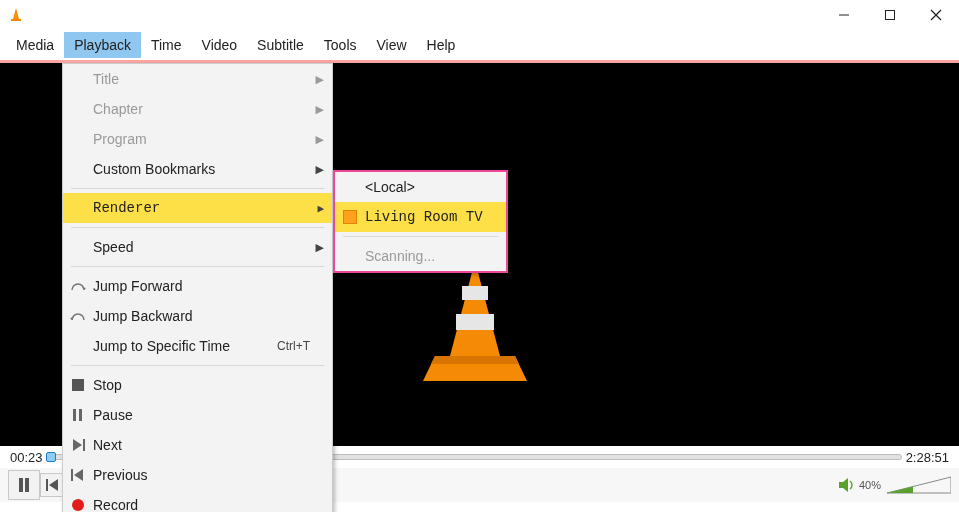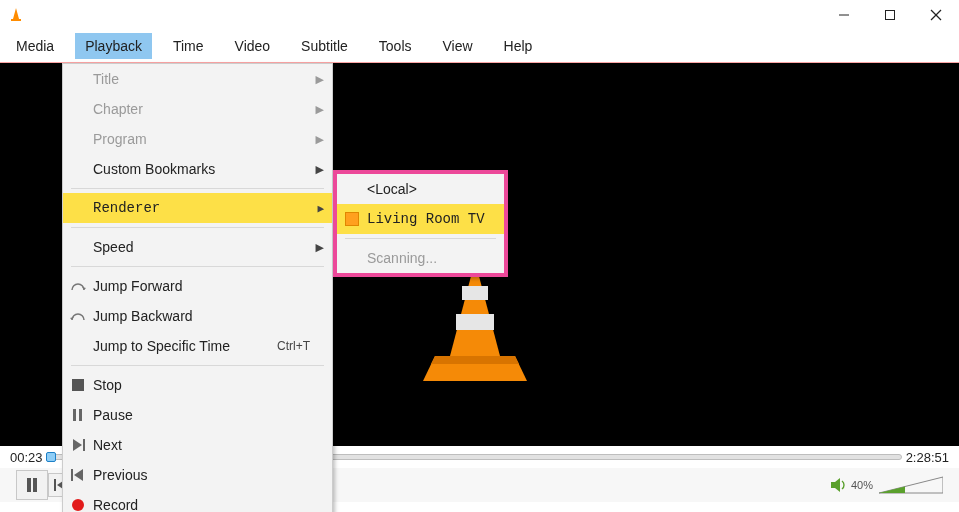--- a/index.html
+++ b/index.html
@@ -4,48 +4,48 @@
 <style>
   * { box-sizing: border-box; }
   body { margin: 0; font-family: "Segoe UI", Arial, sans-serif; font-size: 14px; color: #222; background: #fff; width: 959px; height: 512px; overflow: hidden; position: relative; }
   
   .titlebar { height: 30px; display: flex; align-items: center; padding: 0 0 0 8px; background: #fff; }
   .titlebar .title-icon { width: 16px; height: 16px; margin-right: 6px; }
   .win-controls { margin-left: auto; display: flex; }
   .win-btn { width: 46px; height: 30px; display: flex; align-items: center; justify-content: center; }
   .win-btn svg { width: 12px; height: 12px; }
   
-  .menubar { height: 33px; display: flex; align-items: center; padding: 0 6px; border-bottom: 1px solid #fca5a5; gap: 11px; }
+  .menubar { height: 33px; display: flex; align-items: center; padding: 0 6px; border-bottom: 3px solid #fca5a5; }
   .menubar-item { padding: 5px 10px; }
   .menubar-item.open { background: #8fc7f0; }
   
   .video { background: #000; position: relative; height: 383px; }
   .cone { position: absolute; left: 415px; top: 193px; }
   
   .dropdown { position: absolute; left: 62px; top: 63px; width: 271px; background: #f3f3f3; border: 1px solid #cccccc; box-shadow: 2px 2px 4px rgba(0,0,0,0.25); }
   .menu-item { display: flex; align-items: center; height: 30px; padding: 0 8px 0 0; position: relative; }
   .menu-item .mi-icon { width: 30px; display: flex; align-items: center; justify-content: center; color: #666; }
   .menu-item .mi-label { flex: 1; }
   .menu-item .mi-shortcut { color: #444; font-size: 12px; }
   .menu-item .mi-arrow { width: 14px; text-align: right; color: #444; font-size: 11px; }
   .menu-item.disabled .mi-label, .menu-item.disabled .mi-arrow { color: #9a9a9a; }
   .menu-item.hl { background: #fde047; font-family: Liberation Mono, monospace; }
   .menu-sep { height: 1px; background: #d8d8d8; margin: 4px 8px; }
   
-  .submenu { position: absolute; left: 333px; top: 170px; width: 175px; background: #f3f3f3; border: 4px solid #ec4899; box-shadow: 2px 2px 4px rgba(0,0,0,0.25); }
+  .submenu { position: absolute; left: 333px; top: 170px; width: 175px; background: #f3f3f3; border: 2px solid #ec4899; box-shadow: 2px 2px 4px rgba(0,0,0,0.25); }
   .submenu .menu-item { height: 30px; }
   .submenu .mi-icon { width: 30px; }
   .cast-box { width: 14px; height: 14px; background: #ffa01e; border: 1px solid #e08600; }
   
   .seekrow { height: 22px; display: flex; align-items: center; padding: 0 10px; gap: 4px; }
   .seekrow .time { font-size: 13px; color: #222; }
   .seekbar { flex: 1; height: 6px; background: #e1e1e1; border: 1px solid #bdbdbd; border-radius: 3px; position: relative; }
   .seekbar .knob { position: absolute; left: -2px; top: -3px; width: 10px; height: 10px; background: #8ecdf6; border: 1px solid #1d80c7; border-radius: 2px; }
   
-  .controls { height: 34px; display: flex; align-items: center; padding: 0 16px; background: #f7f7f7; }
+  .controls { height: 34px; display: flex; align-items: center; padding: 0 8px; background: #f7f7f7; }
   .ctl-btn { height: 24px; min-width: 24px; border: 1px solid #c8c8c8; background: #f2f2f2; display: flex; align-items: center; justify-content: center; color: #555; }
   .ctl-btn.big { width: 32px; height: 30px; }
   .ctl-group { display: flex; }
   .ctl-group .ctl-btn { border-right-width: 0; }
   .ctl-group .ctl-btn:last-child { border-right-width: 1px; }
   .spacer { flex: 1; }
   .vol { display: flex; align-items: center; gap: 4px; color: #555; }
   .vol-label { font-size: 11px; color: #555; margin-right: 2px; }
   
 </style>

